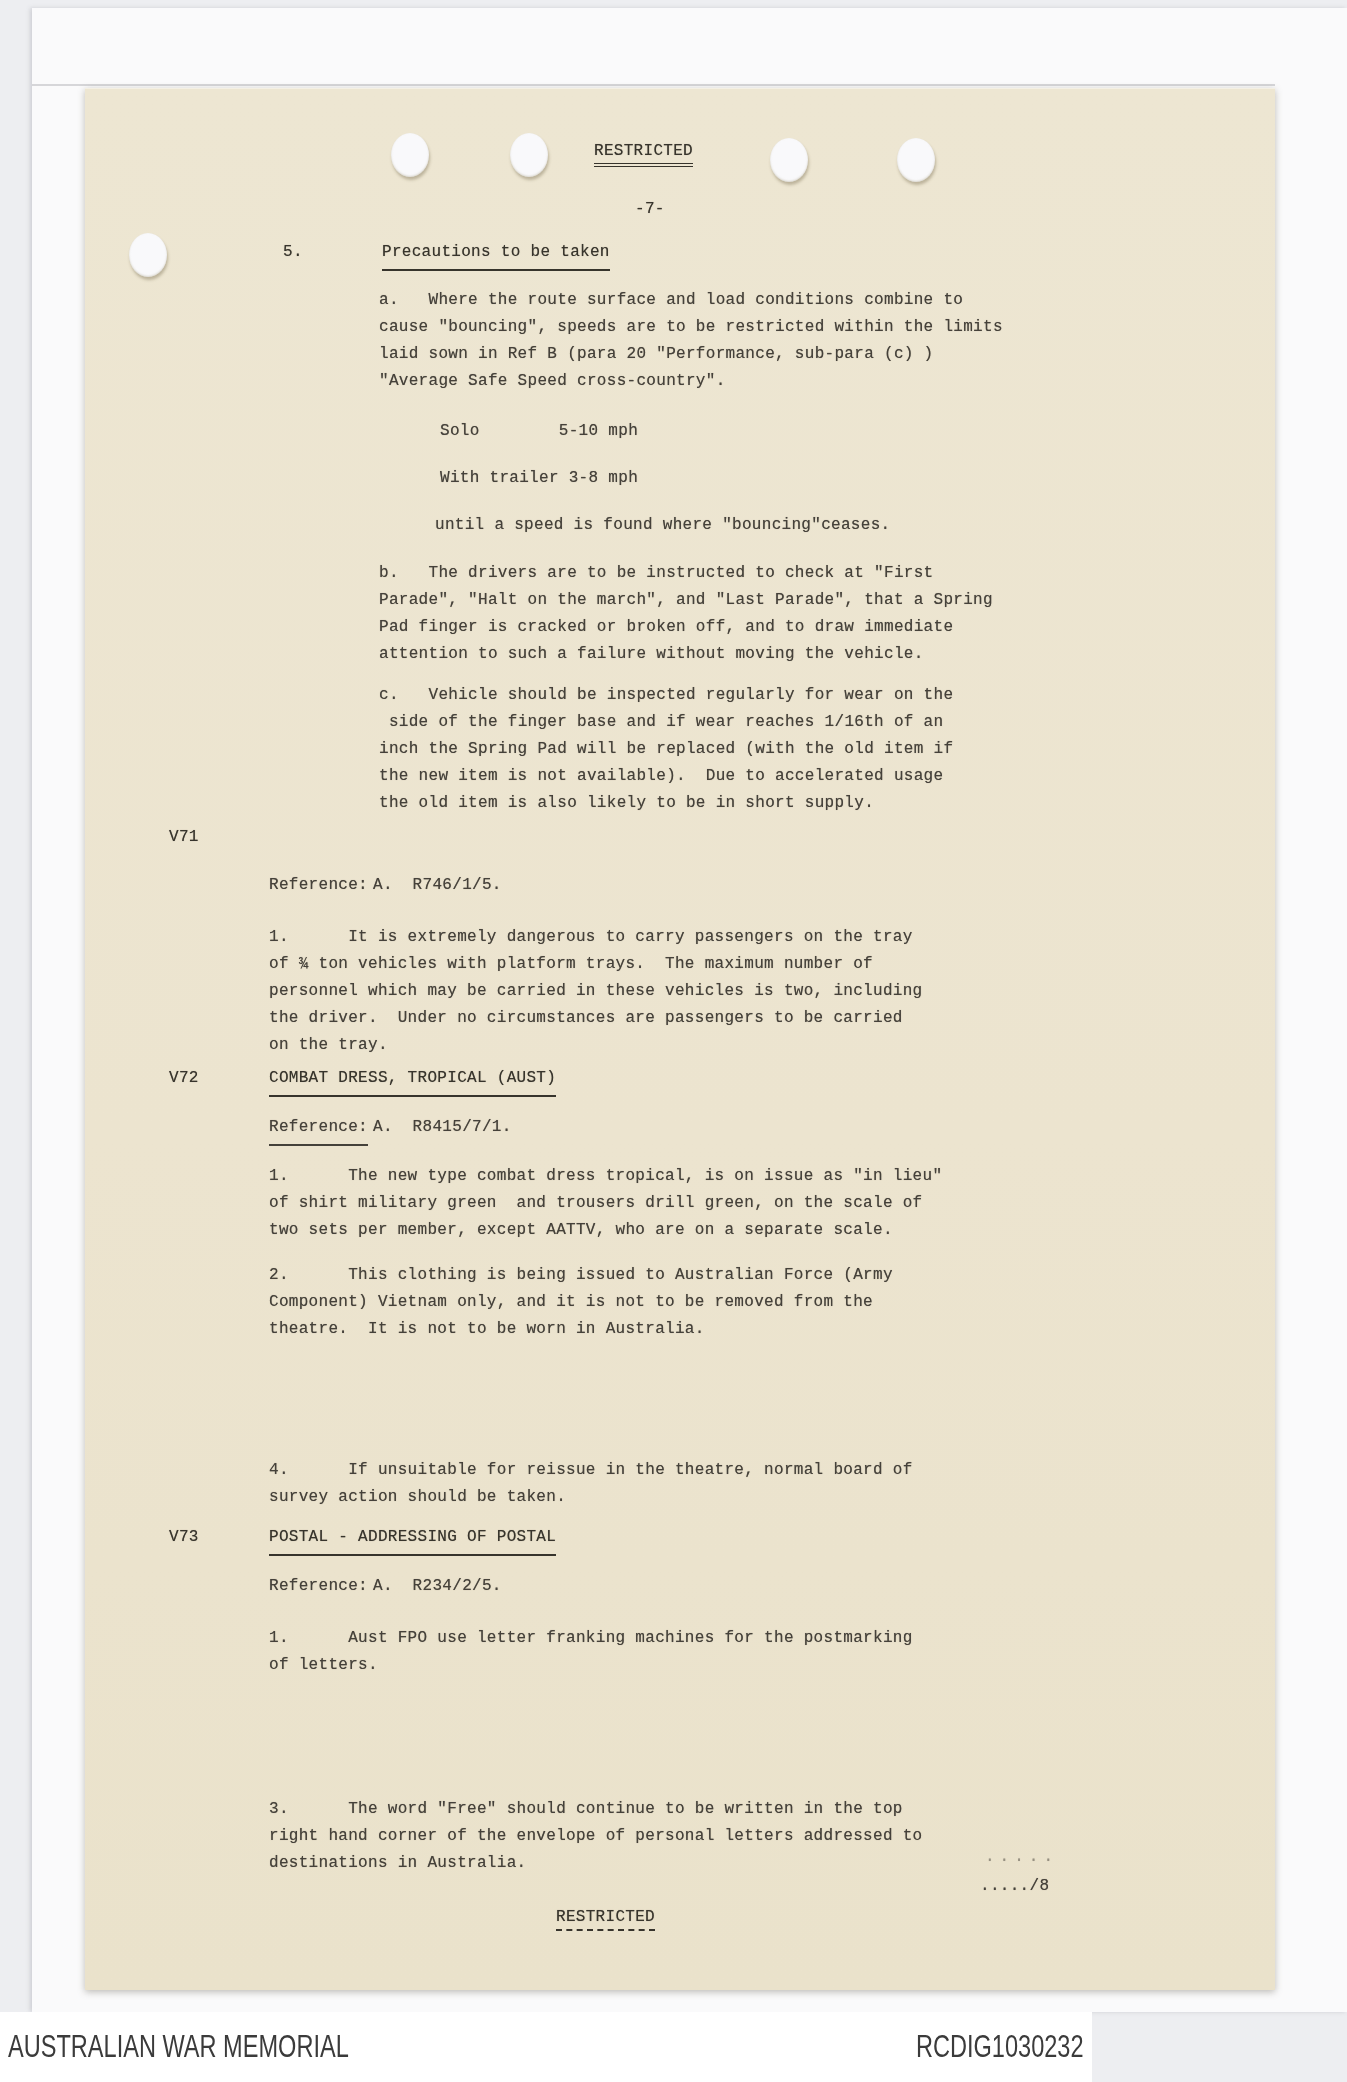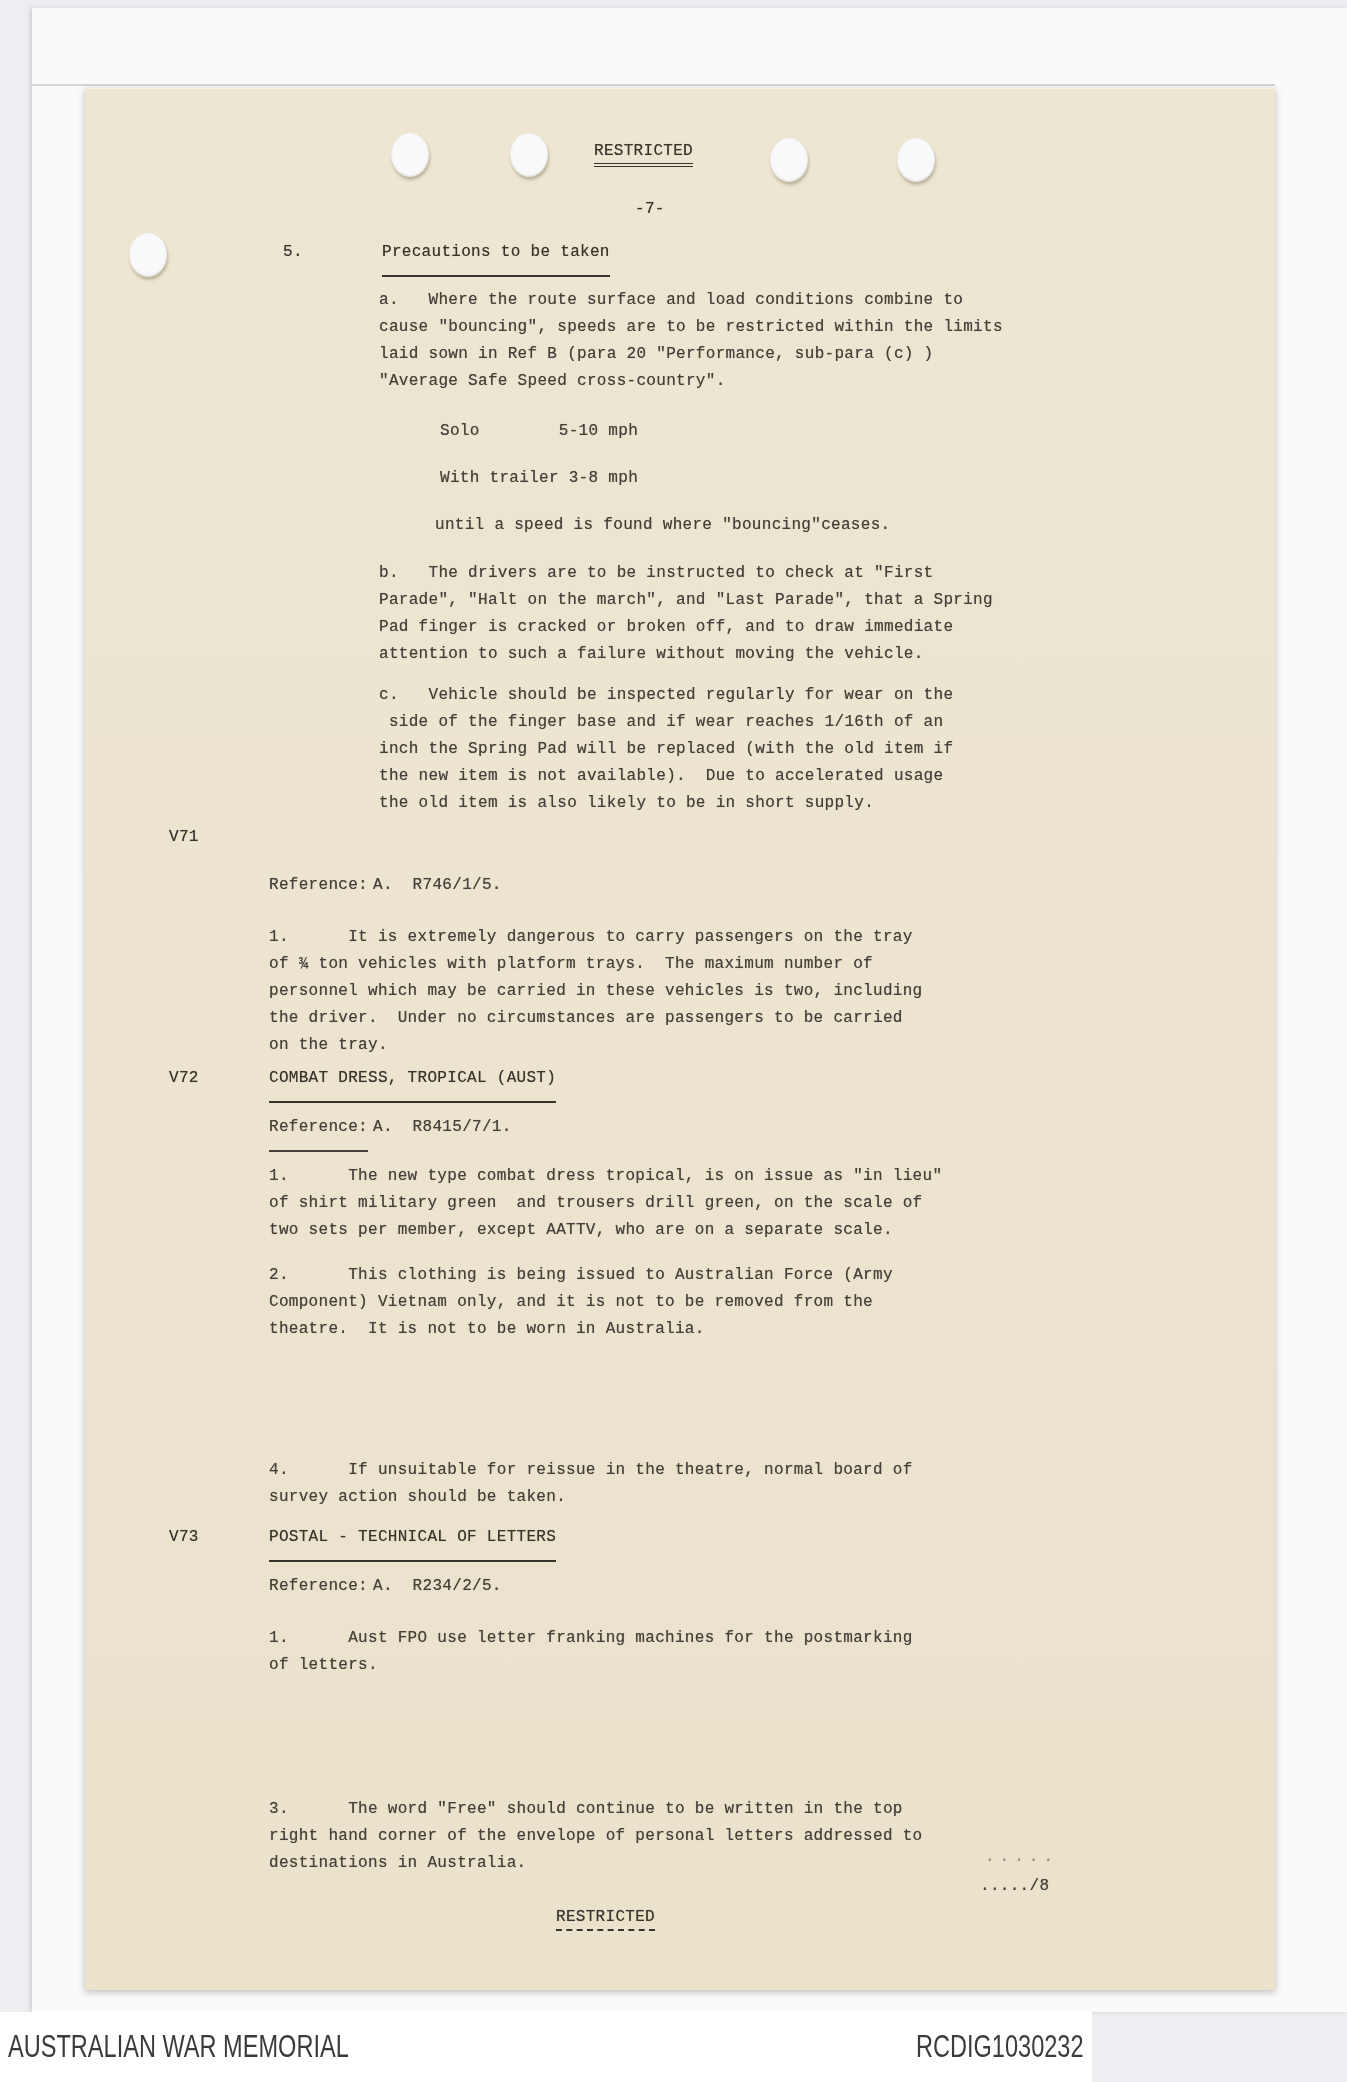--- a/index.html
+++ b/index.html
@@ -25,21 +25,21 @@
     font-size:16px;line-height:27px;letter-spacing:0.3px;
     text-shadow:0 0 0.7px rgba(62,57,46,.6);
   }
   .hole{
     position:absolute;width:38px;height:44px;border-radius:50%;
     background:#f9f9fb;
     box-shadow:1px 3px 3px rgba(130,120,92,.45), inset 0 -1px 2px rgba(200,195,180,.6);
   }
   .t{position:absolute;white-space:pre-wrap;}
   .head{color:#37342c;}
-  .u{border-bottom:2px solid currentColor;padding-bottom:14px;}
+  .u{border-bottom:2px solid currentColor;padding-bottom:8px;}
   .u2{border-bottom:4px double currentColor;padding-bottom:3px;}
   .udash{border-bottom:2px dashed currentColor;padding-bottom:3px;}
   .ref-value{margin-left:5px;}
   .faint{opacity:.5;letter-spacing:5px;}
   .footer{
     position:absolute;left:0;bottom:0;width:1092px;height:70px;
     background:#ffffff;display:flex;align-items:center;justify-content:space-between;
     font-family:"Liberation Sans","DejaVu Sans",sans-serif;
     color:#3b3b3b;font-size:31px;
   }
@@ -97,21 +97,21 @@
   <div class="t" style="left:184px;top:1075px;">1.      The new type combat dress tropical, is on issue as "in lieu"
 of shirt military green  and trousers drill green, on the scale of
 two sets per member, except AATTV, who are on a separate scale.</div>
   <div class="t" style="left:184px;top:1174px;">2.      This clothing is being issued to Australian Force (Army
 Component) Vietnam only, and it is not to be removed from the
 theatre.  It is not to be worn in Australia.</div>
   <div class="t" style="left:184px;top:1369px;">4.      If unsuitable for reissue in the theatre, normal board of
 survey action should be taken.</div>
 
   <div class="t head" style="left:84px;top:1436px;">V73</div>
-  <div class="t head" style="left:184px;top:1436px;"><span class="u">POSTAL - TECHNICAL OF LETTERS</span></div>
+  <div class="t head" style="left:184px;top:1436px;"><span class="u">POSTAL - ADDRESSING OF POSTAL</span></div>
   <div class="t" style="left:184px;top:1485px;"><span>Reference:</span><span class="ref-value">A.  R234/2/5.</span></div>
   <div class="t" style="left:184px;top:1537px;">1.      Aust FPO use letter franking machines for the postmarking
 of letters.</div>
   <div class="t" style="left:184px;top:1708px;">3.      The word "Free" should continue to be written in the top
 right hand corner of the envelope of personal letters addressed to
 destinations in Australia.</div>
 
   <div class="t faint" style="left:900px;top:1756px;">.....</div>
   <div class="t" style="left:895px;top:1785px;">...../8</div>
   <div class="t head" style="left:471px;top:1816px;"><span class="udash">RESTRICTED</span></div>

